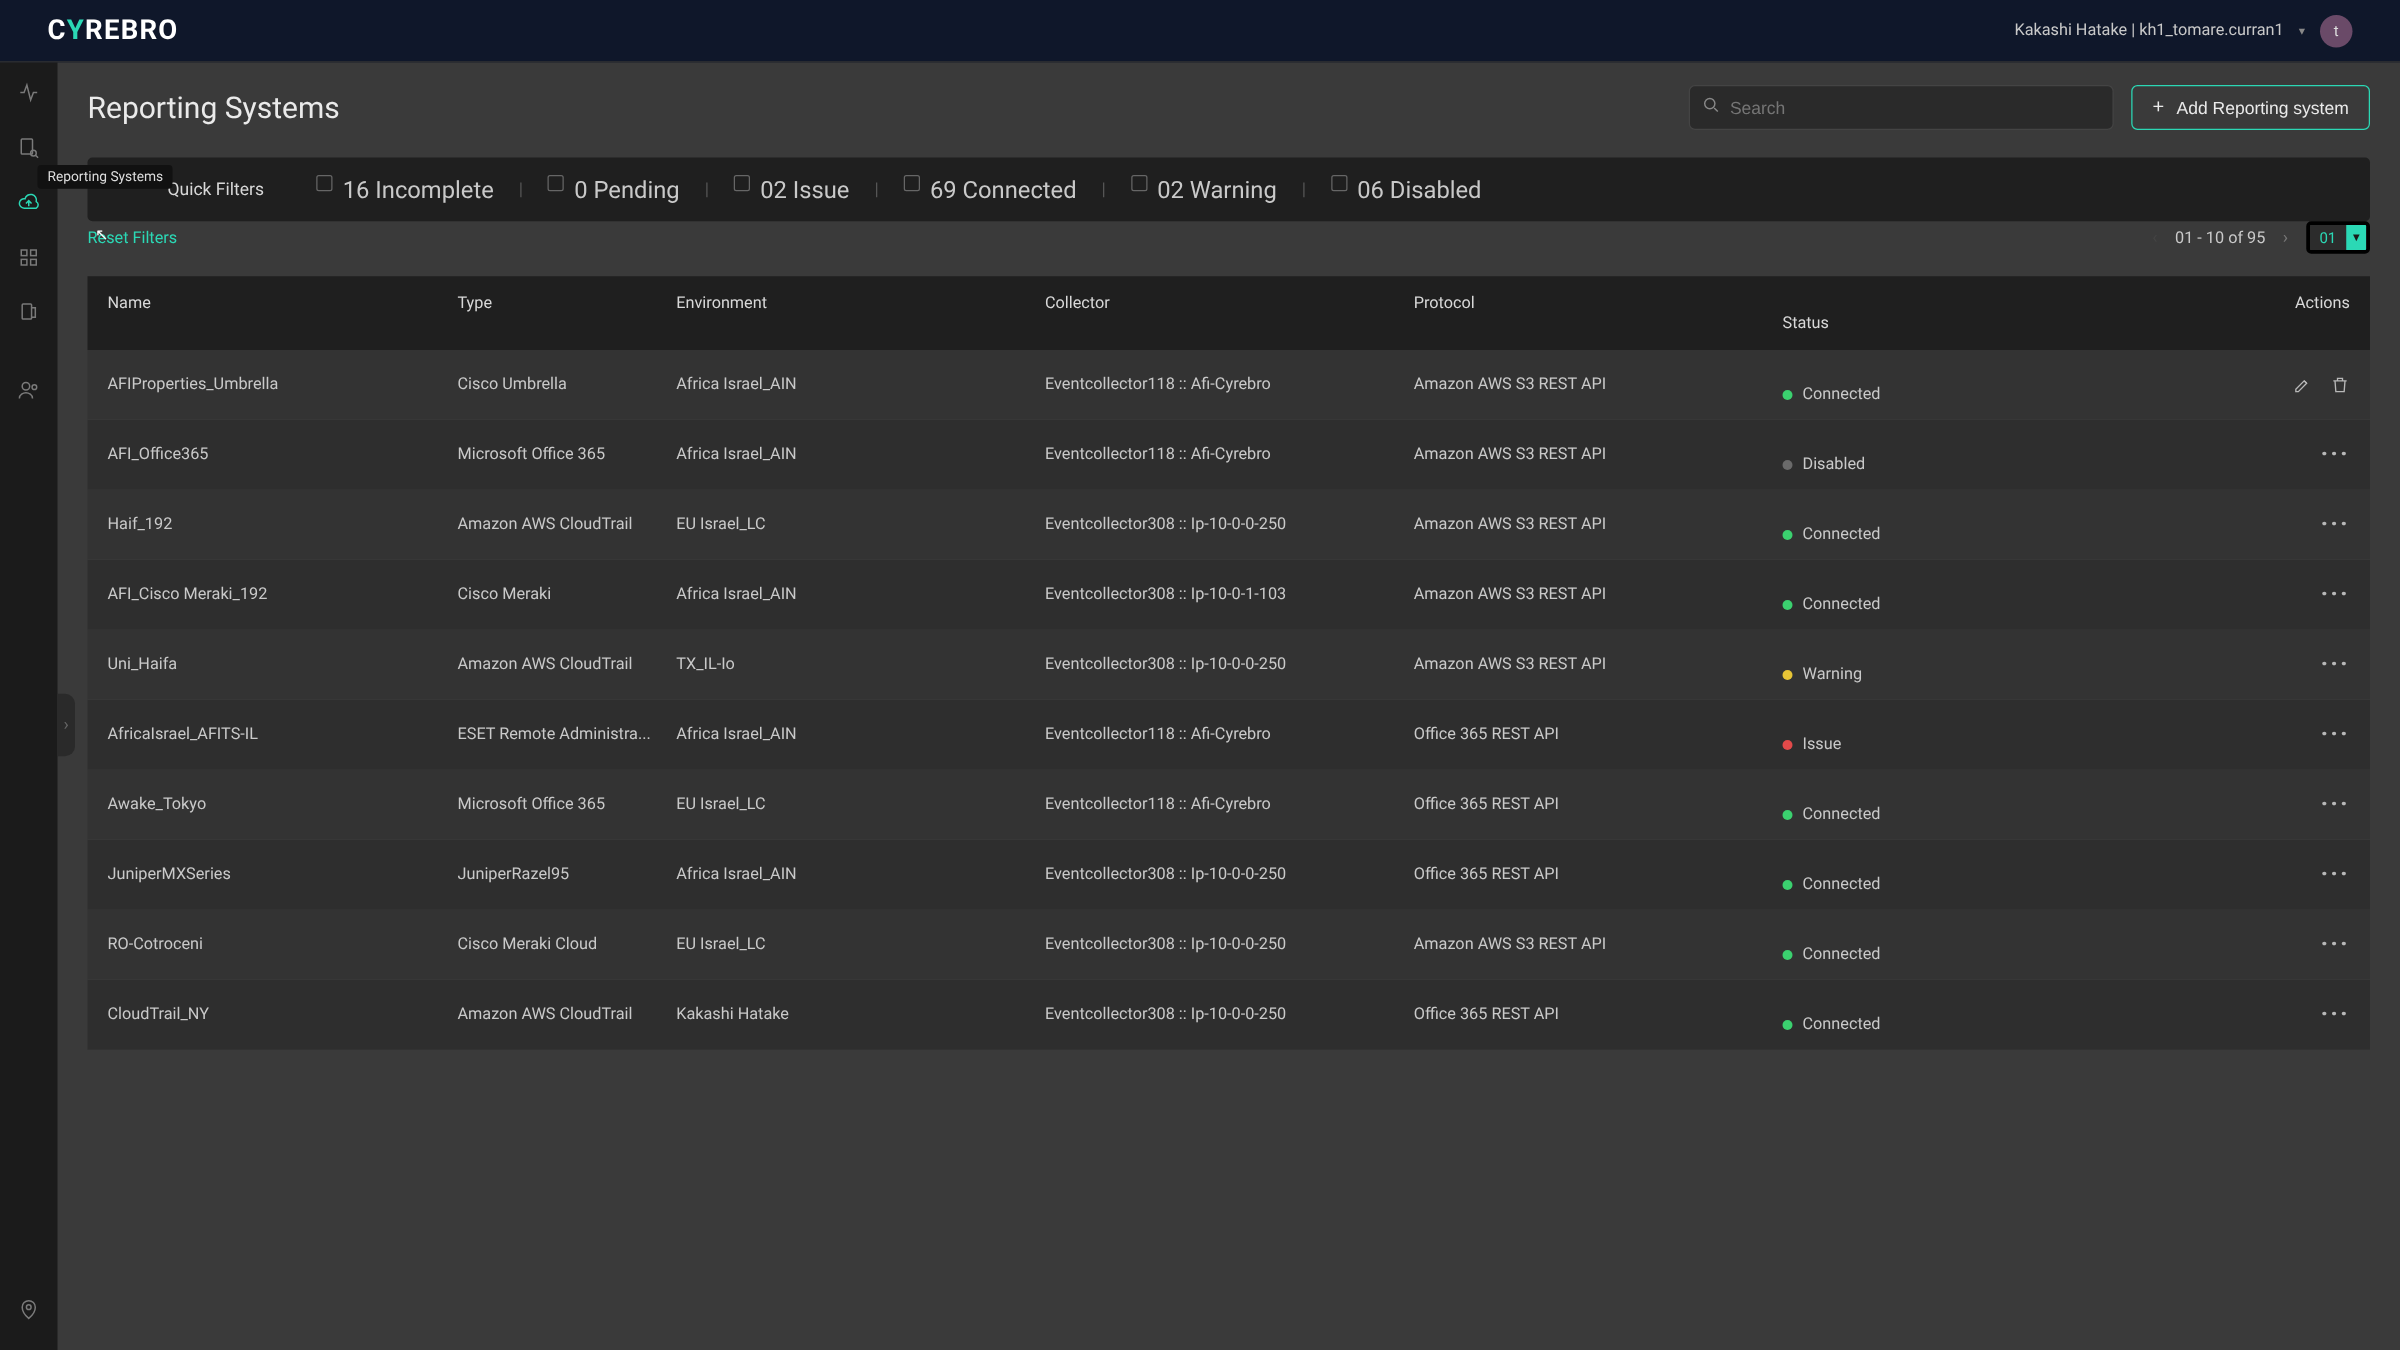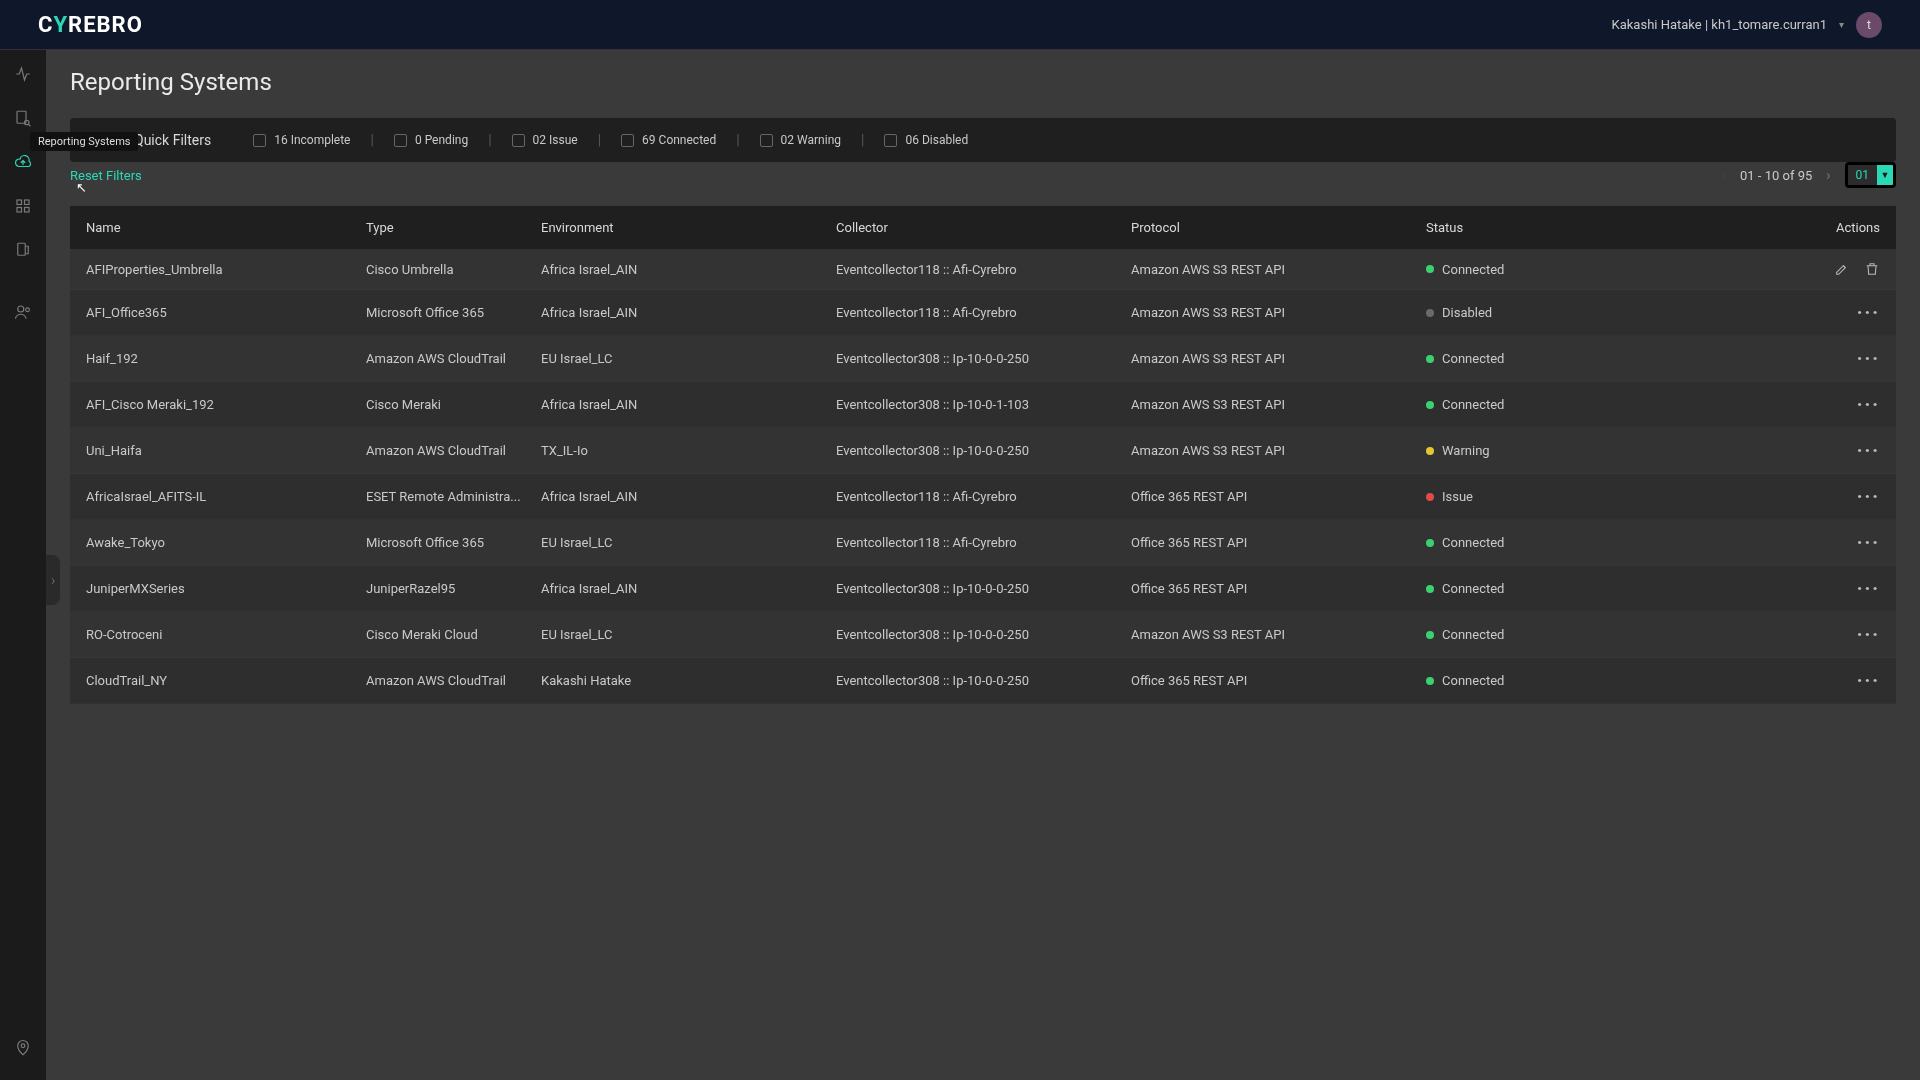--- a/index.html
+++ b/index.html
@@ -151,23 +151,23 @@
   background: #1f1f1f;
   border-radius: 4px;
   padding: 14px 20px;
   display: flex;
   align-items: center;
   gap: 16px;
 }
 .qf-title { font-size: 14px; color: #d8d8d8; margin-right: 26px; padding-left: 44px;}
 .qf-filter {
   display: flex;
-  align-items: flex-end;
+  align-items: flex-start;
   gap: 8px;
-  font-size: 12px;
+  font-size: 19px;
   color: #c9c9c9;
 }
 .qf-sep {
   color: #555;
   margin: 0 20px;
 }
 .qf-check {
   width: 13px; height: 13px;
   border: 1px solid #666;
   border-radius: 2px;
@@ -243,21 +243,21 @@
   align-items: center;
   border-bottom: 1px solid rgba(255,255,255,0.02);
 }
 .tbody .trow:nth-child(odd) { background: #333333; }
 .tbody .trow:nth-child(even) { background: #2e2e2e; }
 .col-name { width: 280px; }
 .col-type { width: 175px; }
 .col-env { width: 295px; }
 .col-collector { width: 295px; }
 .col-protocol { width: 295px; }
-.col-status { width: 240px; display: flex; align-items: center; gap: 8px; }
+.col-status { width: 240px; display: flex; align-items: center; gap: 8px; margin-top: 16px; }
 .col-actions { width: 120px; text-align: right; margin-left: auto; display: flex; justify-content: flex-end; gap: 14px; }
 
 .status-dot {
   width: 8px; height: 8px; border-radius: 50%;
 }
 .status-Connected { background: #3bd16f; }
 .status-Disabled { background: #6a6a6a; }
 .status-Warning { background: #e7c536; }
 .status-Issue { background: #e24a4a; }
 
@@ -359,20 +359,33 @@
       </svg>
     </div>
 </div>
 
 <div class="tooltip-bubble">Reporting Systems</div>
 <div class="side-tab">›</div>
 
 <div class="main">
   <div class="header-row">
     <h1 class="page-title">Reporting Systems</h1>
+    <div class="header-actions">
+      <div class="search">
+        <span><svg width="14" height="14" viewBox="0 0 24 24" fill="none" stroke="#888" stroke-width="2">
+              <circle cx="10" cy="10" r="7"></circle>
+              <path d="M21 21l-5-5"></path>
+            </svg></span>
+        <input placeholder="Search" style="">
+      </div>
+      <button class="add-btn">
+        <span class="plus">+</span>
+        <span>Add Reporting system</span>
+      </button>
+    </div>
   </div>
 
   <div class="quick-filters">
     <span class="qf-title">Quick Filters</span>
     <div id="qf-container" style="display:flex;align-items:center;">
         <label class="qf-filter">
           <span class="qf-check"></span>
           <span>16 Incomplete</span>
         </label>
         <span class="qf-sep">|</span>

